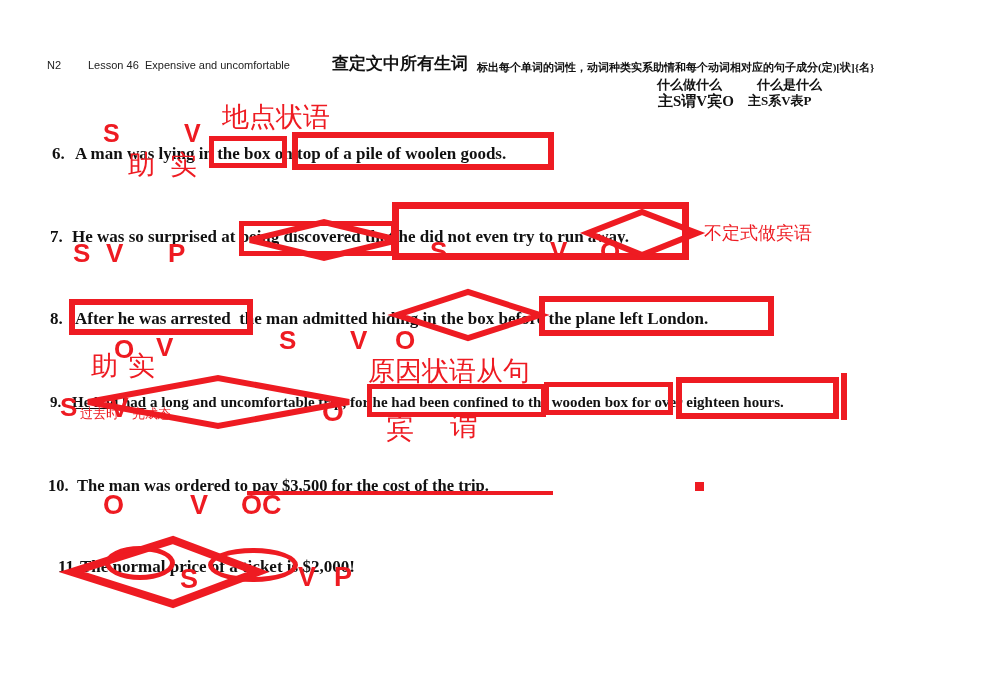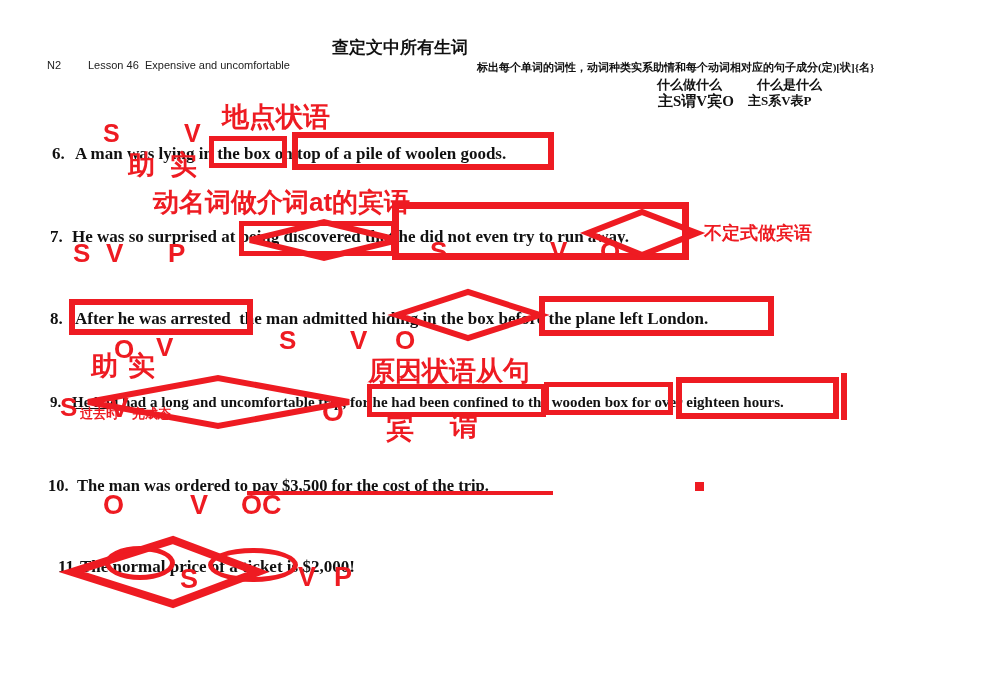--- a/index.html
+++ b/index.html
@@ -9,56 +9,55 @@
   }
   .abs{position:absolute;}
   
   .sn,.st{font-weight:bold;color:#111;white-space:pre;line-height:1.15;}
   .u{text-decoration:underline;}
   
   .hdr-sans{font-family:"Liberation Sans",sans-serif;color:#222;white-space:pre;}
   .hdr-cn{font-weight:bold;color:#111;white-space:pre;}
   
   .rl{font-family:"Liberation Sans",sans-serif;font-weight:bold;color:var(--red);line-height:1;white-space:pre;}
-  .rc{font-family:"Liberation Sans",sans-serif;font-weight:bold;color:var(--red);line-height:1;white-space:pre;}
+  .rc{font-family:"Liberation Sans",sans-serif;font-weight:normal;color:var(--red);line-height:1;white-space:pre;}
   
   .rbox{border-style:solid;border-color:var(--red);background:transparent;box-sizing:border-box;}
   .rell{border:5px solid var(--red);border-radius:50%;background:transparent;box-sizing:border-box;}
   .rfill{background:var(--red);}
   svg.diamond{overflow:visible;}
   svg.diamond polygon{fill:none;stroke:var(--red);stroke-linejoin:miter;}
 </style>
 </head>
 <body>
 
 <div id="canvas">
 
   <span class="abs hdr-sans" style="left:47px;top:59px;font-size:11px;">N2</span>
   <span class="abs hdr-sans" style="left:88px;top:59px;font-size:11px;">Lesson 46</span>
   <span class="abs hdr-sans" style="left:145px;top:59px;font-size:11px;">Expensive and uncomfortable</span>
-  <span class="abs hdr-cn" style="left:332px;top:36px;font-size:17px;">查定文中所有生词</span>
+  <span class="abs hdr-cn" style="left:332px;top:52px;font-size:17px;">查定文中所有生词</span>
   <span class="abs hdr-cn" style="left:477px;top:60px;font-size:11px;">标出每个单词的词性，动词种类实系助情和每个动词相对应的句子成分(定)[状]{名}</span>
   <span class="abs hdr-cn" style="left:657px;top:76px;font-size:13px;">什么做什么</span>
   <span class="abs hdr-cn" style="left:757px;top:76px;font-size:13px;">什么是什么</span>
   <span class="abs hdr-cn" style="left:658px;top:92px;font-size:15px;">主S谓V宾O</span>
   <span class="abs hdr-cn" style="left:748px;top:92px;font-size:13px;">主S系V表P</span>
 
   <span class="abs sn" style="left:52px;top:144px;font-size:17px;">6.</span>
   <span class="abs st" style="left:75px;top:144px;font-size:17px;">A man was lying in the box on top of a pile of woolen goods.</span>
   <div class="abs rbox" style="left:209px;top:136px;width:78px;height:32px;border-width:5px;"></div>
   <div class="abs rbox" style="left:292px;top:132px;width:262px;height:38px;border-width:6px;"></div>
   <span class="abs rc" style="left:222px;top:104px;font-size:27px;">地点状语</span>
   <span class="abs rl" style="left:103px;top:121px;font-size:25px;">S</span>
   <span class="abs rl" style="left:184px;top:121px;font-size:25px;">V</span>
   <span class="abs rc" style="left:128px;top:152px;font-size:27px;">助</span>
   <span class="abs rc" style="left:170px;top:152px;font-size:27px;">实</span>
 
   <span class="abs sn" style="left:50px;top:227px;font-size:17px;">7.</span>
   <span class="abs st" style="left:72px;top:227px;font-size:17px;">He was so surprised at being discovered that he did not even try to run away.</span>
-  <span class="abs rc" style="left:153px;top:189px;font-size:26px;">动名词做介词at的宾语</span>
   <div class="abs rbox" style="left:239px;top:221px;width:157px;height:35px;border-width:5px;"></div>
   <svg class="abs diamond" style="left:246px;top:218px;" width="156" height="44">
     <polygon points="4,22 78,4 152,22 78,40" stroke-width="6"></polygon>
   </svg>
   <div class="abs rbox" style="left:392px;top:202px;width:297px;height:58px;border-width:7px;"></div>
   <svg class="abs diamond" style="left:584px;top:208px;" width="117" height="51">
     <polygon points="4,25 58,4 113,25 58,47" stroke-width="6"></polygon>
   </svg>
   <span class="abs rc" style="left:704px;top:224px;font-size:18px;">不定式做宾语</span>
   <span class="abs rl" style="left:73px;top:240px;font-size:26px;">S</span>

